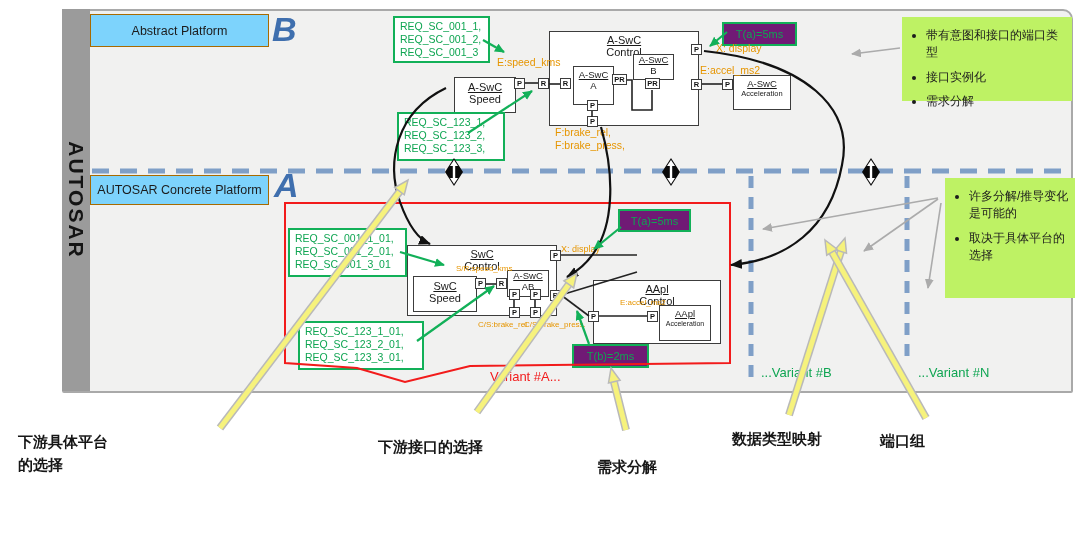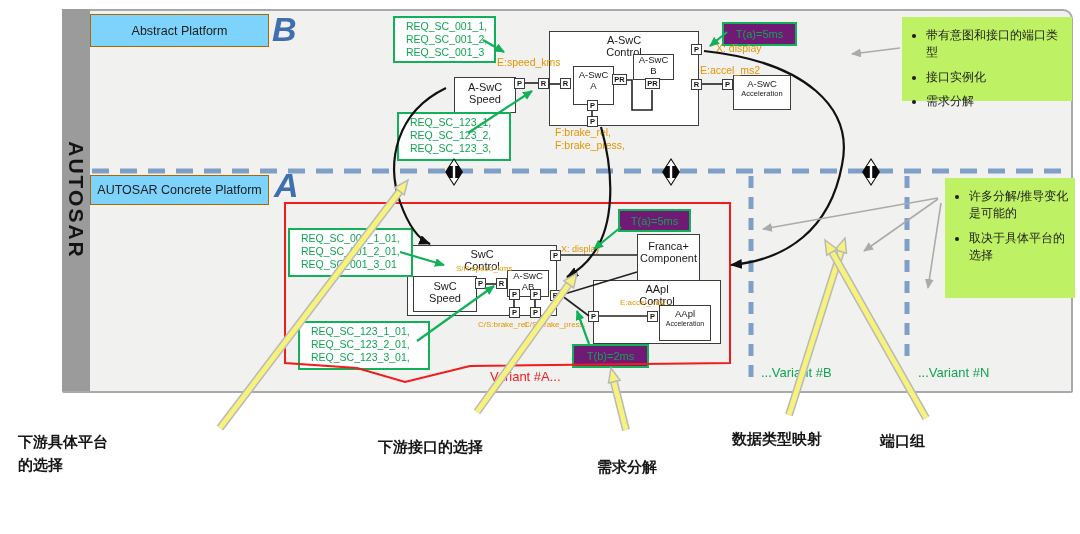--- a/index.html
+++ b/index.html
@@ -7,25 +7,25 @@
   #page{position:relative;width:1080px;height:534px;background:#ffffff;overflow:hidden;}
   .abs{position:absolute;}
   
   #frame{left:62px;top:9px;width:1007px;height:380px;background:#f1f1f0;border:2px solid #a9a9a9;border-radius:2px 10px 2px 2px;}
   #autosar-bar{left:62px;top:9px;width:28px;height:382px;background:#9b9b9b;z-index:3;}
   #autosar-bar span{position:absolute;left:50%;top:50%;transform:translate(-50%,-50%) rotate(90deg);font-size:21px;font-weight:bold;letter-spacing:2px;color:#141414;white-space:nowrap;}
   .plat-box{background:#7dd3fc;border:1px solid #a86a00;color:#1c1c1c;font-size:12.5px;display:flex;align-items:center;justify-content:center;z-index:2;}
   .big-letter{color:#3f6fae;font-size:34px;font-style:italic;font-weight:bold;z-index:2;}
   
   .comp{background:#fff;border:1px solid #3c3c3c;text-align:center;color:#1a1a1a;z-index:2;line-height:1.12;}
-  .comp .t{}
+  .comp .t{text-decoration:underline;}
   .comp div{white-space:nowrap;}
   .port{background:#fff;border:1px solid #3c3c3c;width:9px;height:9px;font-size:7.5px;line-height:9px;text-align:center;color:#111;z-index:6;font-weight:bold;}
   .port.wide{width:13px;}
-  .req{background:#fff;border:2px solid #12b058;color:#0fa552;font-size:10.5px;line-height:1.25;padding:2px 0 0 11px;white-space:pre-line;z-index:2;text-align:left;}
+  .req{background:#fff;border:2px solid #12b058;color:#0fa552;font-size:10.5px;line-height:1.25;padding:2px 0 0 5px;white-space:pre-line;z-index:2;text-align:left;}
   .tbox{background:#701a75;border:2px solid #12b058;color:#0fa552;font-size:11px;display:flex;align-items:center;justify-content:center;z-index:2;}
   .olabel{color:#e69500;font-size:10.5px;z-index:4;white-space:pre-line;line-height:1.25;}
   .olabel.small{font-size:8px;}
   .note{background:#bef264;z-index:2;color:#1c1c1c;}
   .note ul{margin:0;padding:10px 6px 6px 24px;}
   .note li{font-size:12px;margin-bottom:7px;line-height:1.45;}
   .variant{font-size:13px;z-index:4;white-space:nowrap;}
   .green{color:#0fa552;}
   .red{color:#f21b1b;}
   .anno{color:#161616;font-size:15px;font-weight:bold;white-space:pre-line;z-index:2;line-height:1.55;}
@@ -102,24 +102,20 @@
     <div>Control</div>
   </div>
   <div class="abs comp" style="left:413px;top:276px;width:62px;height:31px;font-size:11px;padding-top:3px;">
     <div class="t">SwC</div>
     <div>Speed</div>
   </div>
   <div class="abs comp" style="left:507px;top:270px;width:40px;height:25px;font-size:9.5px;">
     <div class="t">A-SwC</div>
     <div>AB</div>
   </div>
-  <div class="abs comp" style="left:637px;top:234px;width:61px;height:42px;font-size:11px;padding-top:5px;">
-    <div class="t">Franca+</div>
-    <div class="t">Component</div>
-  </div>
   <div class="abs comp" style="left:593px;top:280px;width:126px;height:60px;font-size:11px;padding-top:2px;">
     <div class="t">AApl</div>
     <div>Control</div>
   </div>
   <div class="abs comp" style="left:659px;top:305px;width:50px;height:31px;font-size:9.5px;padding-top:3px;">
     <div class="t">AApl</div>
     <div style="font-size:7px;">Acceleration</div>
   </div>
 
   <div class="abs port" style="left:475px;top:278px;">P</div>

